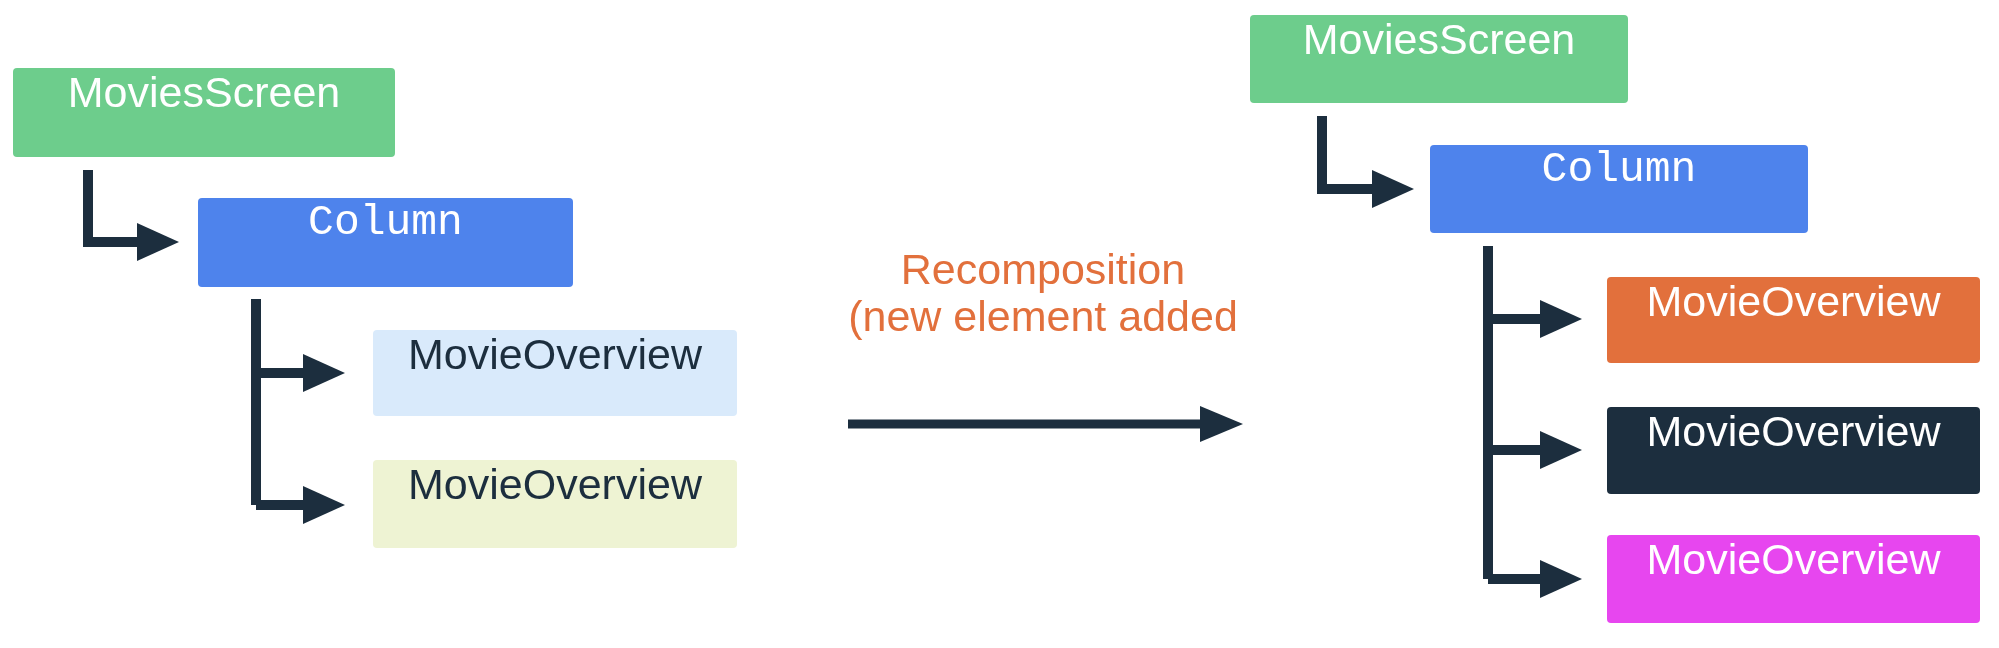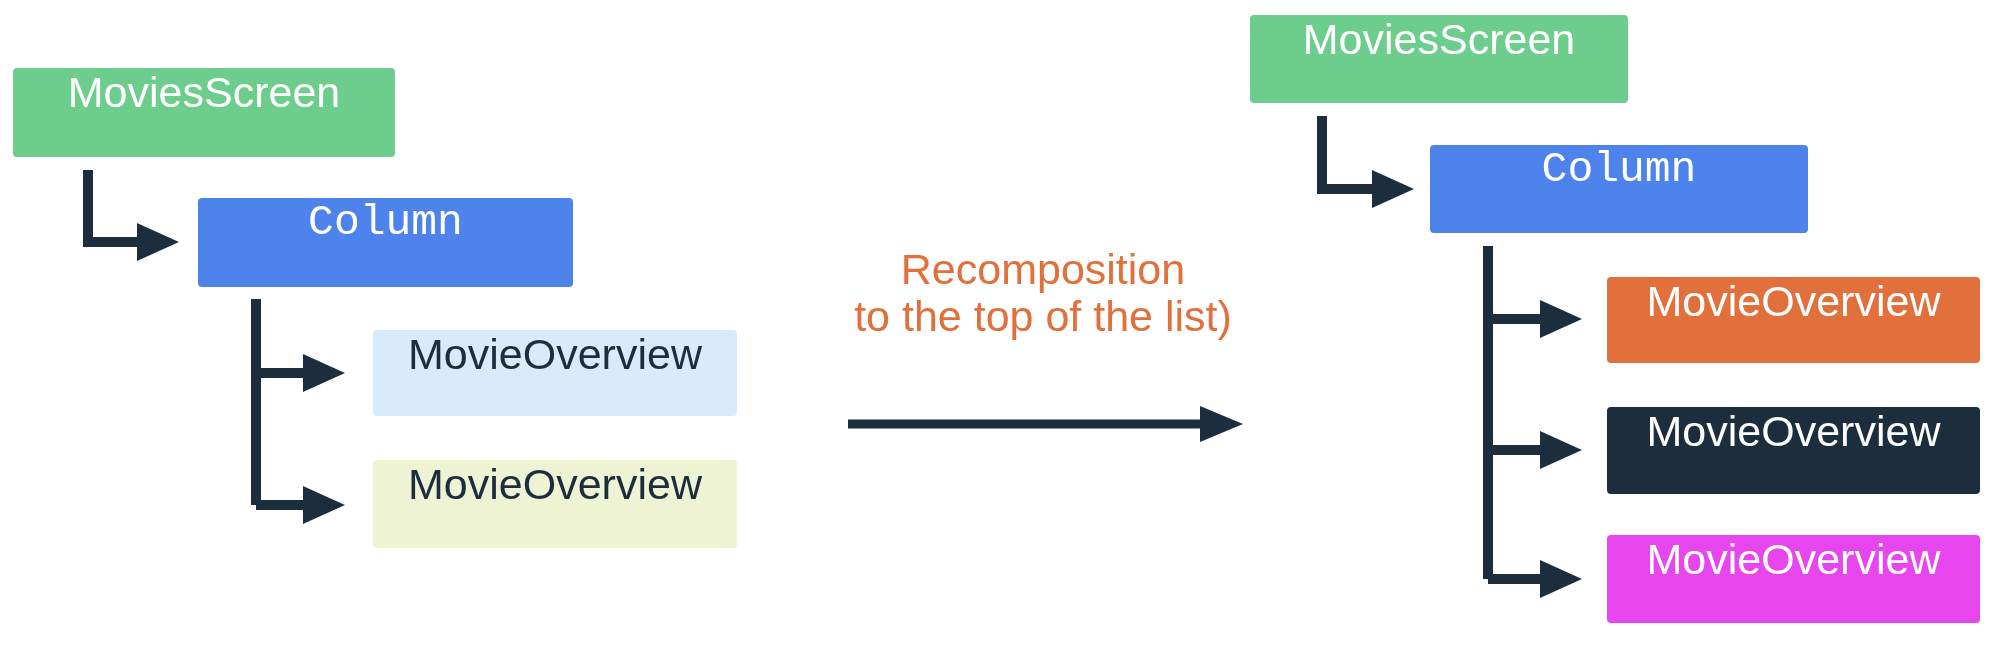--- a/index.html
+++ b/index.html
@@ -82,21 +82,21 @@
   </div>
   <div class="node bg-lblue dark-text l-child1">
     <span>MovieOverview</span>
   </div>
   <div class="node bg-cream dark-text l-child2">
     <span>MovieOverview</span>
   </div>
 
   <div class="annotation">
     <span>Recomposition</span>
-    <span>to the top of the list)</span>
+    <span>(new element added</span>
   </div>
 
   <div class="node bg-green r-root">
     <span>MoviesScreen</span>
   </div>
   <div class="node bg-blue r-column">
     <span>Column</span>
   </div>
   <div class="node bg-orange r-child1">
     <span>MovieOverview</span>

